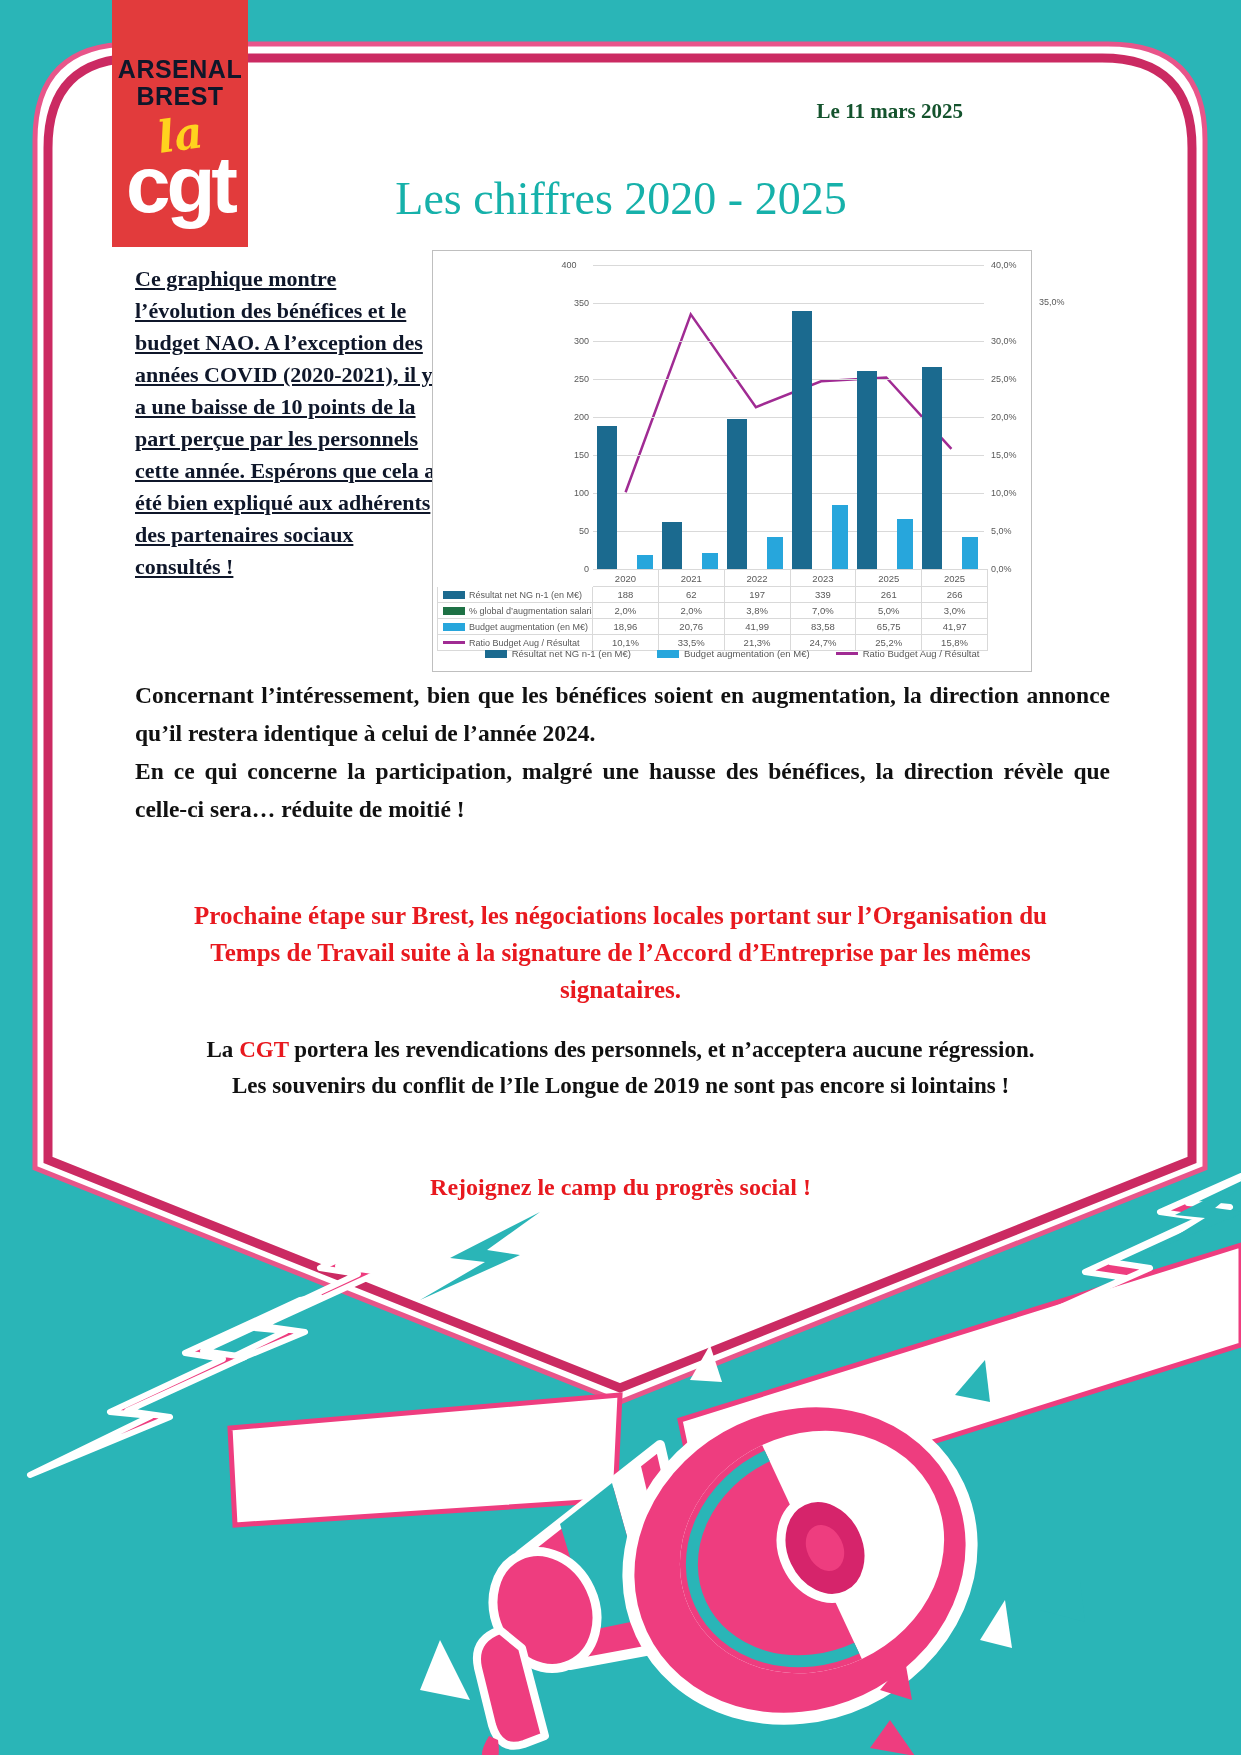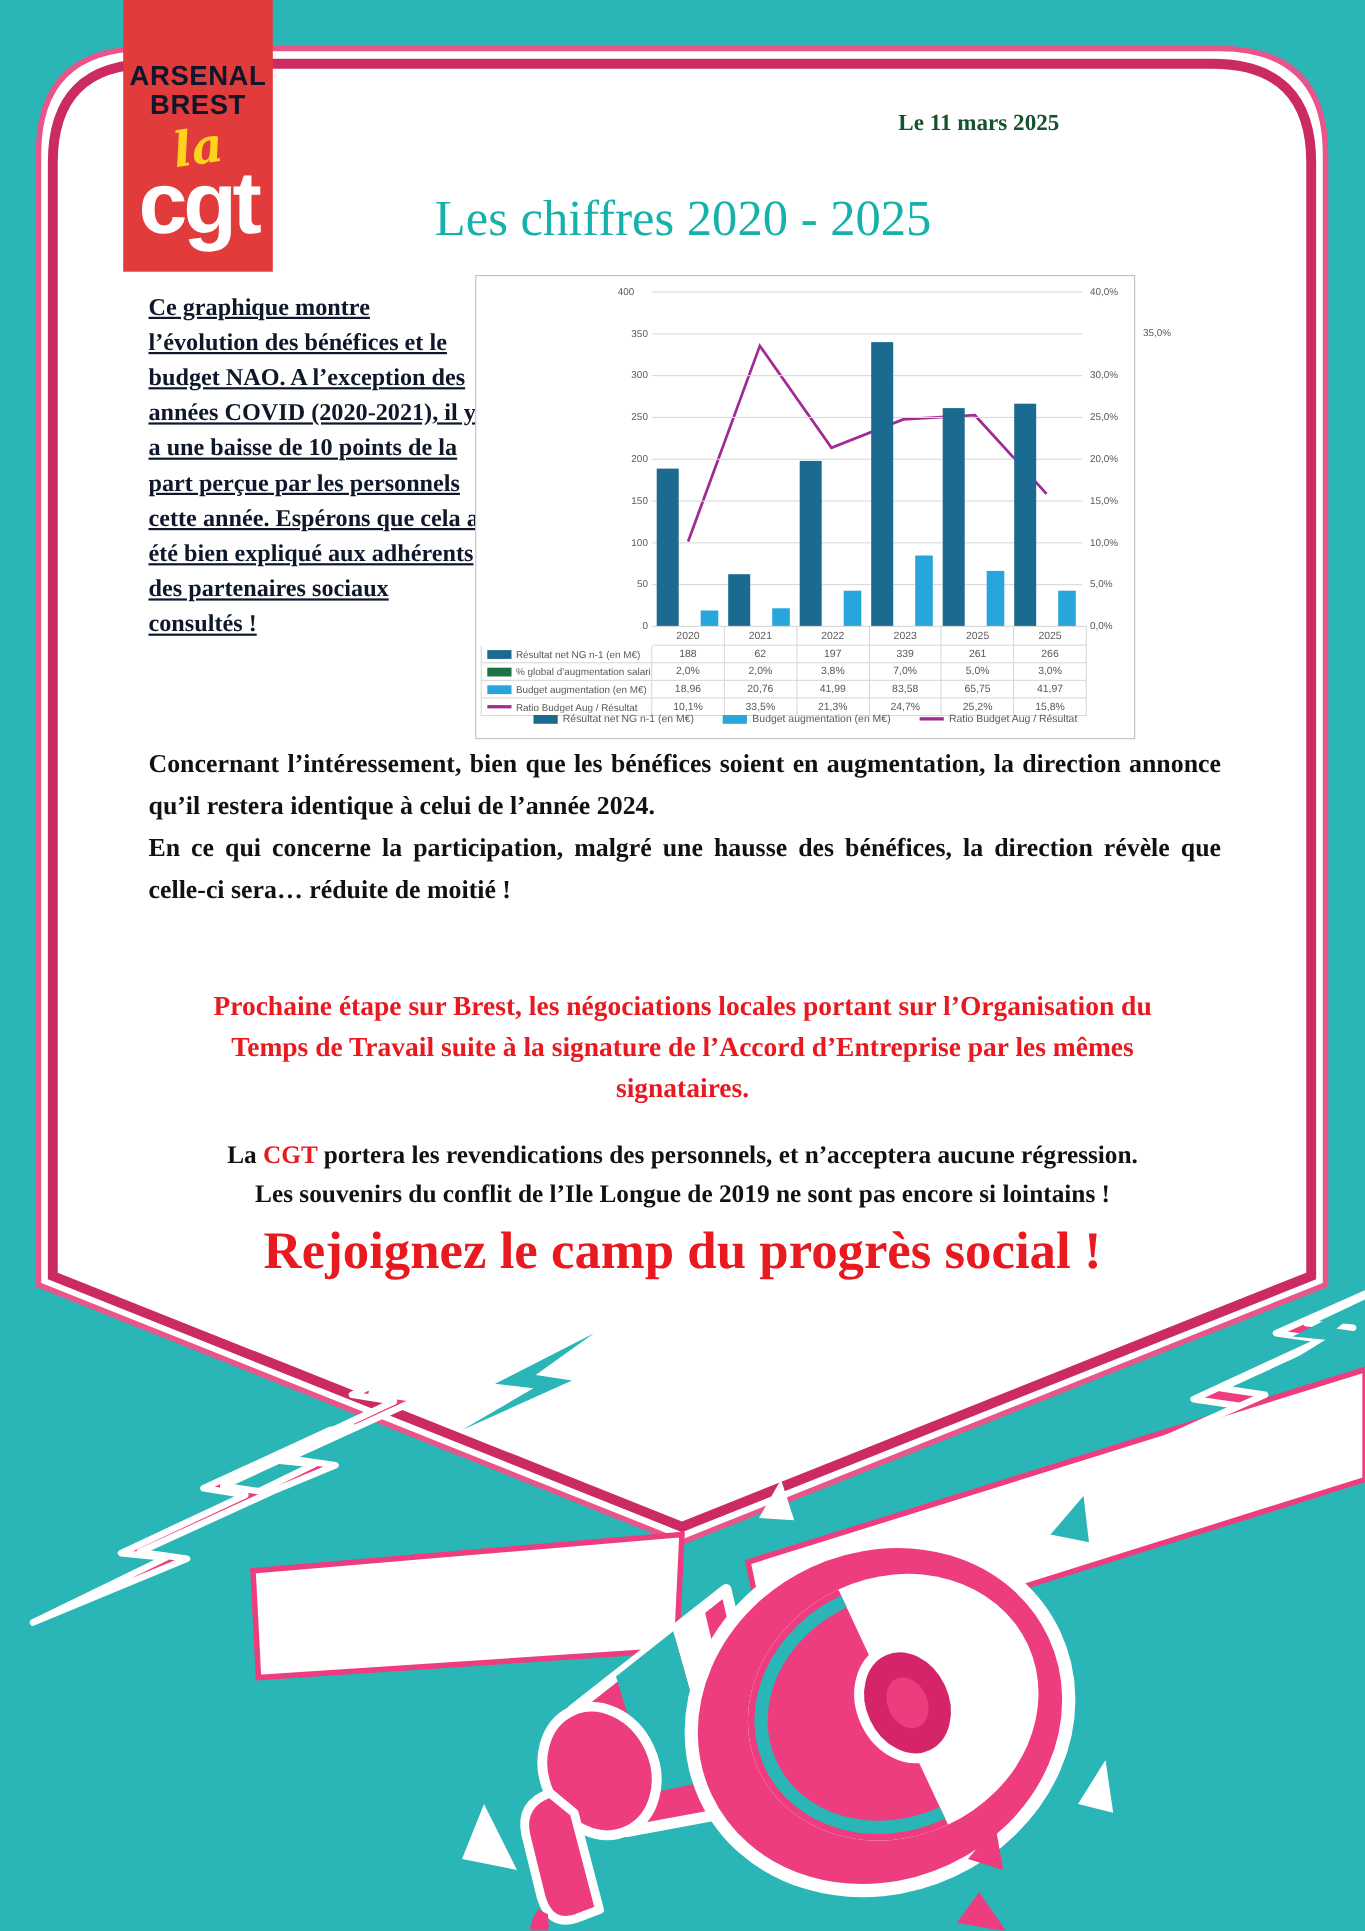--- a/index.html
+++ b/index.html
@@ -56,22 +56,22 @@
 
   
   .paras{position:absolute;left:135px;top:676px;width:975px;font-size:23.5px;
          font-weight:bold;line-height:38px;text-align:justify;color:#111;z-index:2;}
   .paras p{margin:0;}
   .red-callout{position:absolute;left:190px;top:897px;width:861px;text-align:center;
                font-size:25px;font-weight:bold;color:#e8191f;line-height:37px;z-index:2;}
   .closing{position:absolute;left:100px;top:1032px;width:1041px;text-align:center;
            font-size:23px;font-weight:bold;color:#111;line-height:36px;z-index:2;}
   .cgt-red{color:#e8191f;}
-  .slogan{position:absolute;left:120px;top:1110px;width:1001px;text-align:center;
-          font-size:48px;font-weight:bold;color:#e8191f;z-index:2;}
+  .slogan{position:absolute;left:120px;top:1174px;width:1001px;text-align:center;
+          font-size:24px;font-weight:bold;color:#e8191f;z-index:2;}
 
   
   #illustration{position:absolute;left:0;top:1100px;z-index:4;}
 </style>
 </head>
 <body>
 
 <svg id="cardSvg" width="1241" height="1755" viewBox="0 0 1241 1755">
   <path d="M 35 1168 L 35 140 Q 35 44 132 44 L 1108 44 Q 1205 44 1205 140 L 1205 1168 L 620 1402 L 35 1168 Z" fill="#ffffff" stroke="#e8558a" stroke-width="5"></path>
   <path d="M 48 1160 L 48 148 Q 48 58 138 58 L 1102 58 Q 1192 58 1192 148 L 1192 1160 L 620 1388 L 48 1160 Z" fill="#ffffff" stroke="#cb2a62" stroke-width="9"></path>

